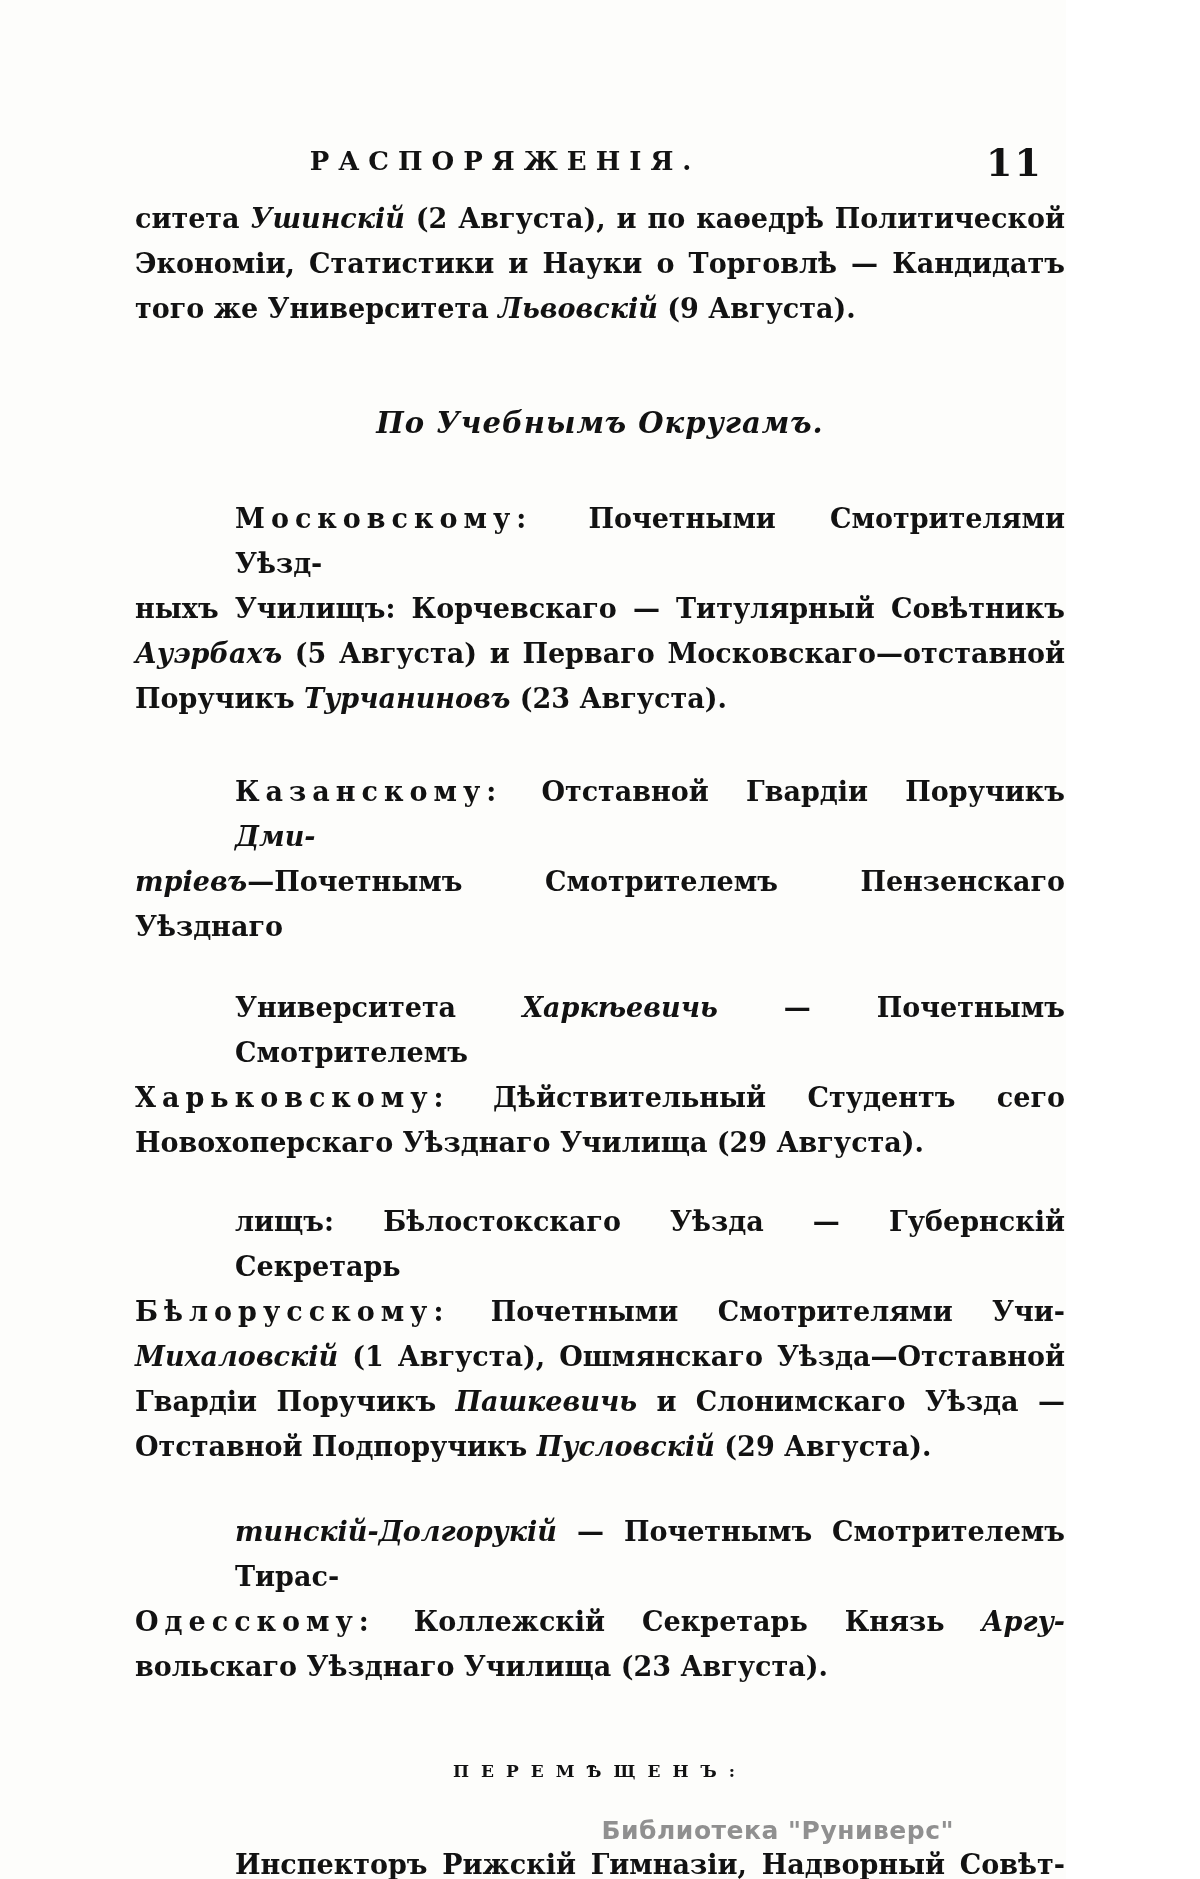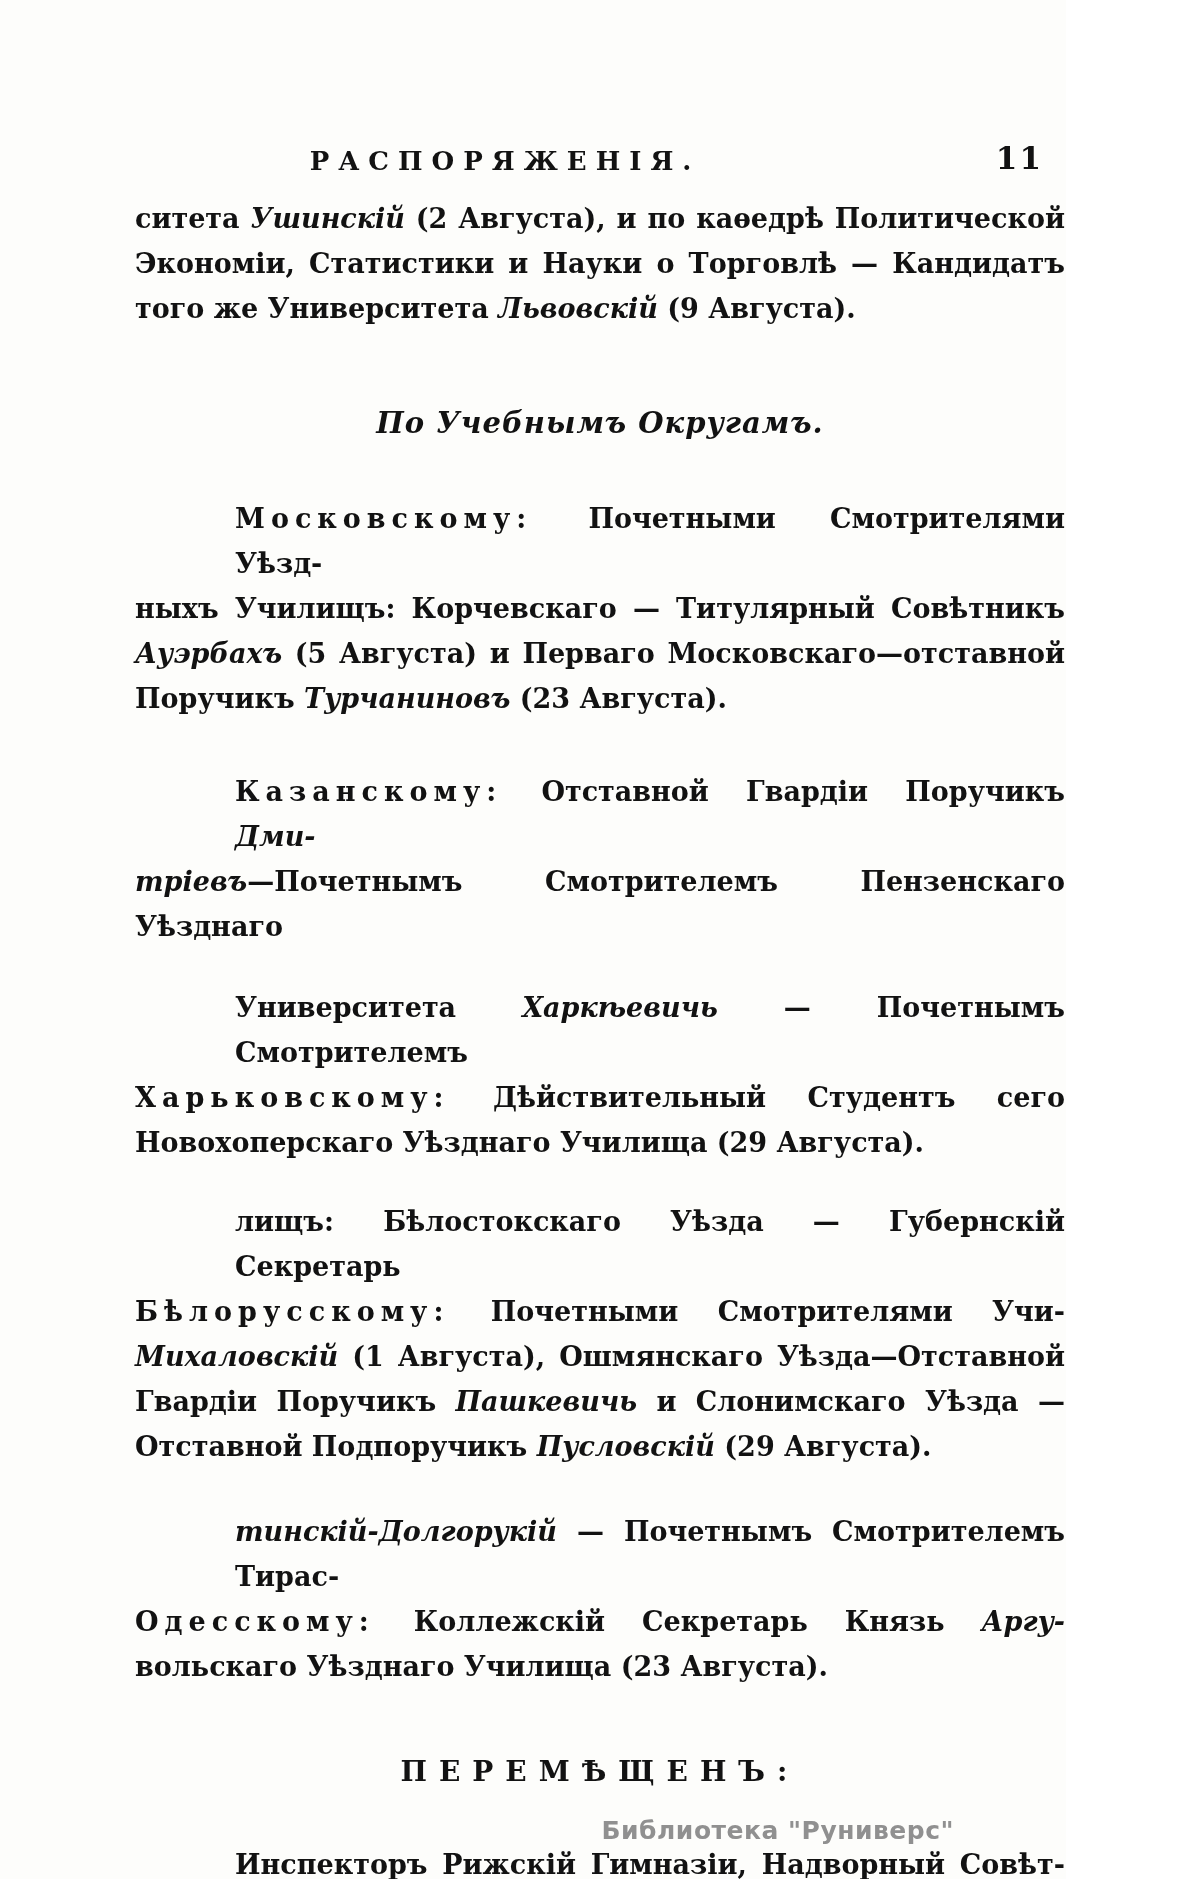--- a/index.html
+++ b/index.html
@@ -35,21 +35,21 @@
     font-weight: bold;
     font-size: 26px;
     letter-spacing: 9px;
     white-space: nowrap;
   }
   .page-number {
     position: absolute;
     right: 22px;
     top: -6px;
     font-weight: bold;
-    font-size: 31px;
+    font-size: 38px;
     letter-spacing: 2px;
   }
   .para {
     font-size: 27px;
     font-weight: bold;
     line-height: 45px;
   }
   .para .line {
     text-align: justify;
     text-align-last: justify;
@@ -63,21 +63,21 @@
   .para.center .line,
   .para.center .line.last {
     text-align-last: center;
   }
   .para.heading-italic {
     font-style: italic;
     font-size: 29px;
     letter-spacing: 1px;
   }
   .para.heading-caps {
-    font-size: 28px;
+    font-size: 17px;
     letter-spacing: 12px;
   }
   
   .para:nth-of-type(1) { margin-top: 8px;  }
   .para:nth-of-type(2) { margin-top: 70px; }
   .para:nth-of-type(3) { margin-top: 50px; }
   .para:nth-of-type(4) { margin-top: 48px; }
   .para:nth-of-type(5) { margin-top: 36px; }
   .para:nth-of-type(6) { margin-top: 34px; }
   .para:nth-of-type(7) { margin-top: 40px; }

